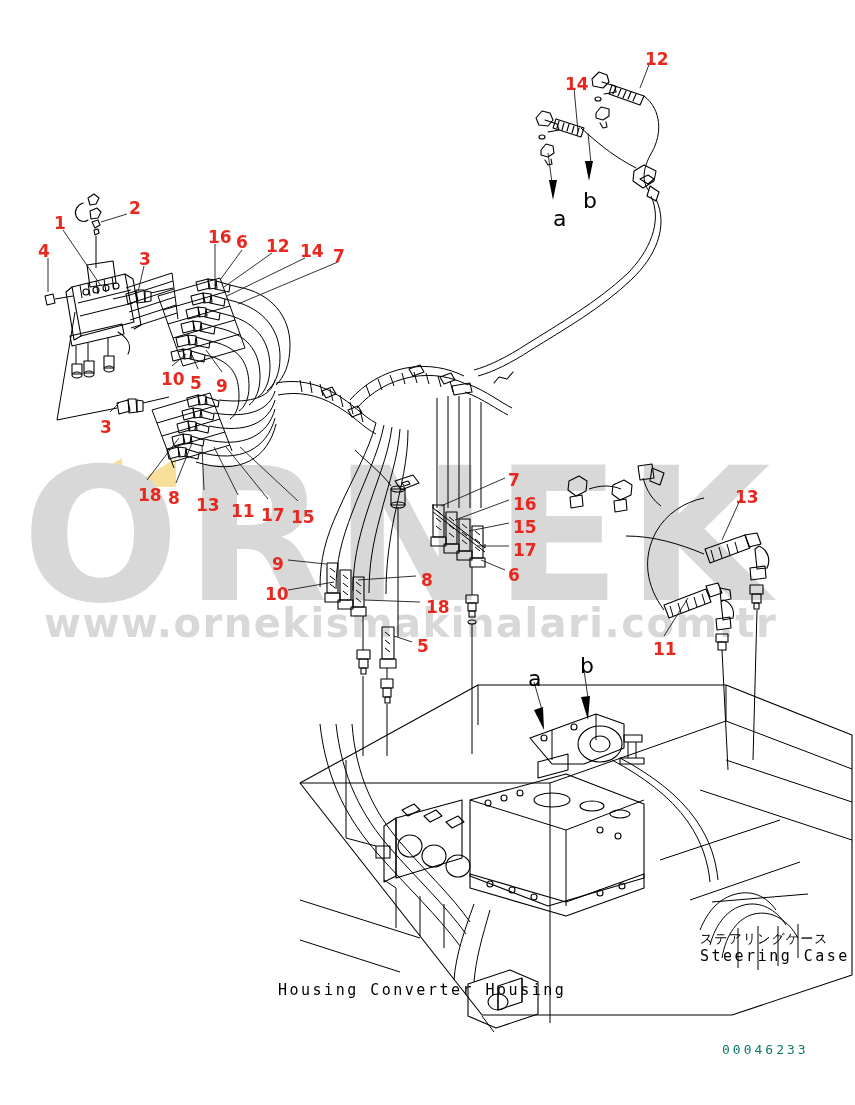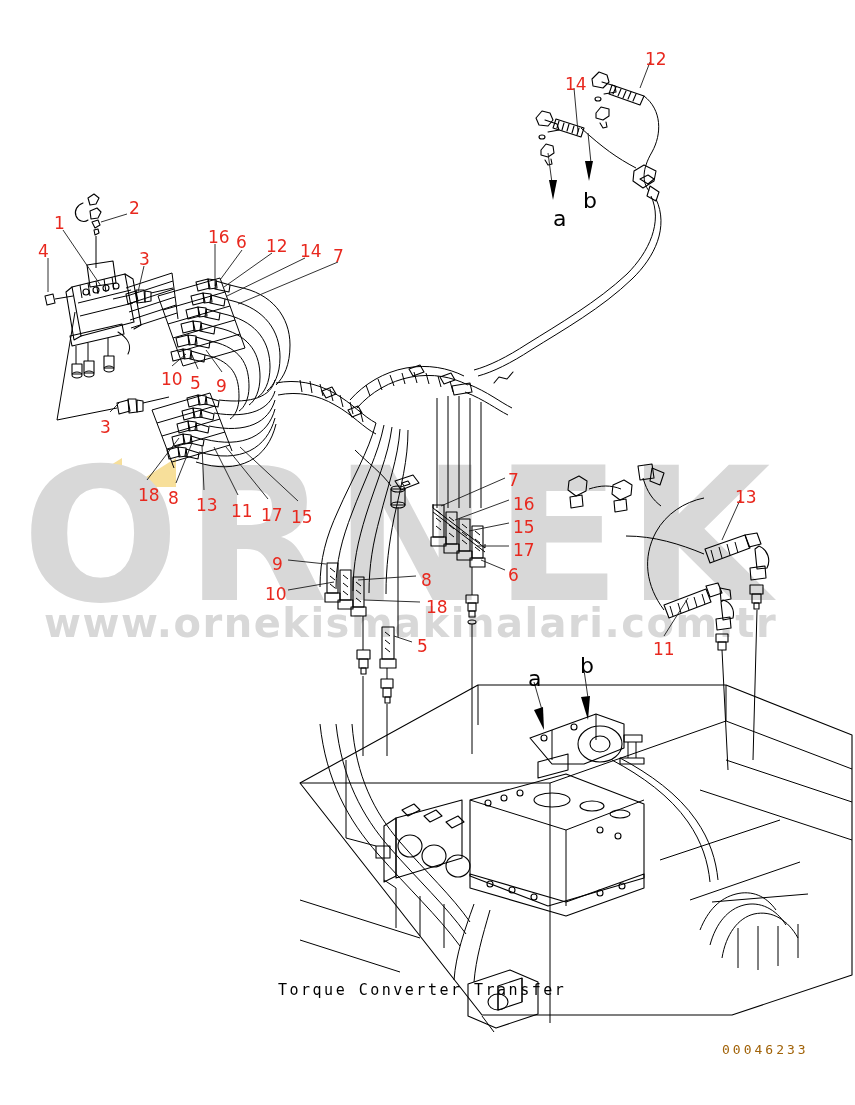--- a/index.html
+++ b/index.html
@@ -10,34 +10,34 @@
   }
   #stage{position:absolute;inset:0;width:855px;height:1105px;}
   svg.layer{position:absolute;left:0;top:0;width:855px;height:1105px;}
   
   #wm{z-index:1;}
   #art{z-index:2;}
   #labels{z-index:3;}
   .lbl{
     position:absolute;color:#e8281e;font-size:17px;line-height:17px;
     font-family:"DejaVu Sans","Liberation Sans",sans-serif;
-    white-space:nowrap;user-select:none;
+    white-space:nowrap;user-select:none;font-weight:bold;
   }
   .cap{
     position:absolute;color:#000;white-space:pre;user-select:none;
     font-family:"DejaVu Sans Mono","Liberation Mono",monospace;
   }
   .cap .jp{display:block;font-size:13px;line-height:16px;letter-spacing:1px;}
   .cap .en{display:block;font-size:15px;line-height:18px;letter-spacing:2.5px;}
   .mk{
     position:absolute;color:#000;font-size:22px;line-height:22px;
     font-family:"DejaVu Sans","Liberation Sans",sans-serif;user-select:none;
   }
   #drawno{
-    position:absolute;color:#a16207;font-size:13px;letter-spacing:3px;
+    position:absolute;color:#0f766e;font-size:13px;letter-spacing:3px;
     font-family:"DejaVu Sans Mono","Liberation Mono",monospace;
   }
   .wmtext{fill:#d8d8d8;font-family:"DejaVu Sans","Liberation Sans",sans-serif;font-weight:bold;}
   .wmurl{fill:#d8d8d8;font-family:"DejaVu Sans","Liberation Sans",sans-serif;font-weight:bold;}
   .ln{fill:none;stroke:#000;stroke-width:1.1;stroke-linejoin:round;stroke-linecap:round;}
   .ln2{fill:none;stroke:#000;stroke-width:1;}
   .lead{fill:none;stroke:#1a1a1a;stroke-width:0.9;}
   .arw{fill:#000;}
 </style>
 </head>
@@ -516,21 +516,22 @@
       <div class="lbl" style="left: 513px; top: 519px; color: rgb(232, 40, 30);">15</div>
       <div class="lbl" style="left: 513px; top: 542px; color: rgb(232, 40, 30);">17</div>
       <div class="lbl" style="left: 508px; top: 567px; color: rgb(232, 40, 30);">6</div>
       <div class="lbl" style="left: 645px; top: 51px; color: rgb(232, 40, 30);">12</div>
       <div class="lbl" style="left: 565px; top: 76px; color: rgb(232, 40, 30);">14</div>
       <div class="lbl" style="left: 735px; top: 489px; color: rgb(232, 40, 30);">13</div>
       <div class="lbl" style="left: 653px; top: 641px; color: rgb(232, 40, 30);">11</div>
     </div>
 
   <div id="captions" style="position:absolute;inset:0;z-index:4;">
-      <div class="cap" style="left: 278px; top: 981px;"><span class="en">Torque Converter Transfer</span></div>
+      <div class="cap" style="left: 278px; top: 981px;"><span class="en">Housing Converter Housing</span></div>
+      <div class="cap" style="left: 700px; top: 931px;"><span class="jp">ステアリングケース</span><span class="en">Steering Case</span></div>
     </div>
 
   <div id="markers" style="position:absolute;inset:0;z-index:4;">
       <div class="mk" style="left: 553px; top: 208px;">a</div>
       <div class="mk" style="left: 583px; top: 190px;">b</div>
       <div class="mk" style="left: 528px; top: 668px;">a</div>
       <div class="mk" style="left: 580px; top: 655px;">b</div>
     </div>
 
   <div id="drawno" style="left:722px;top:1042px;z-index:5;">00046233</div>

